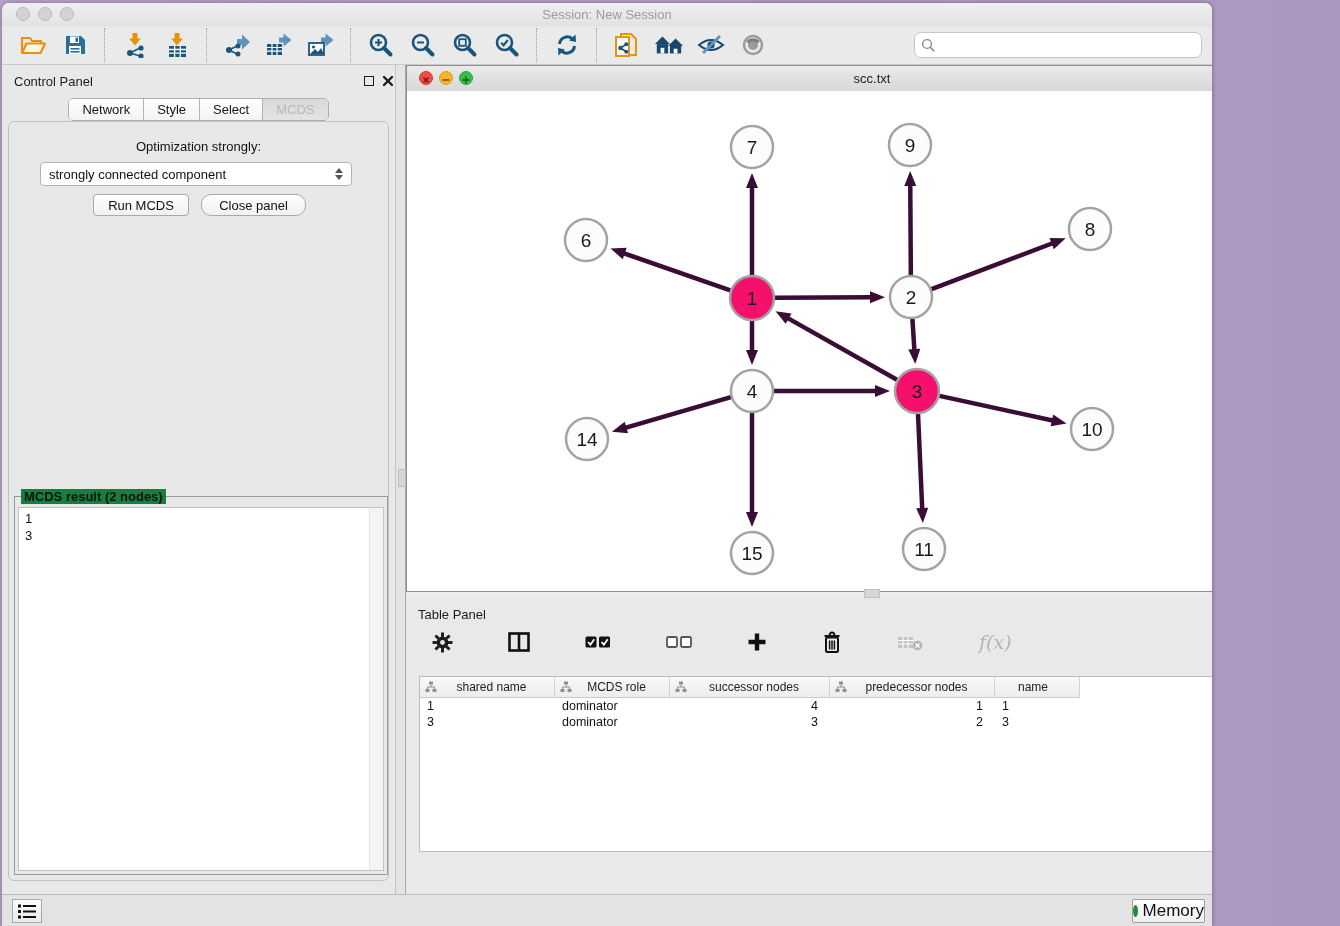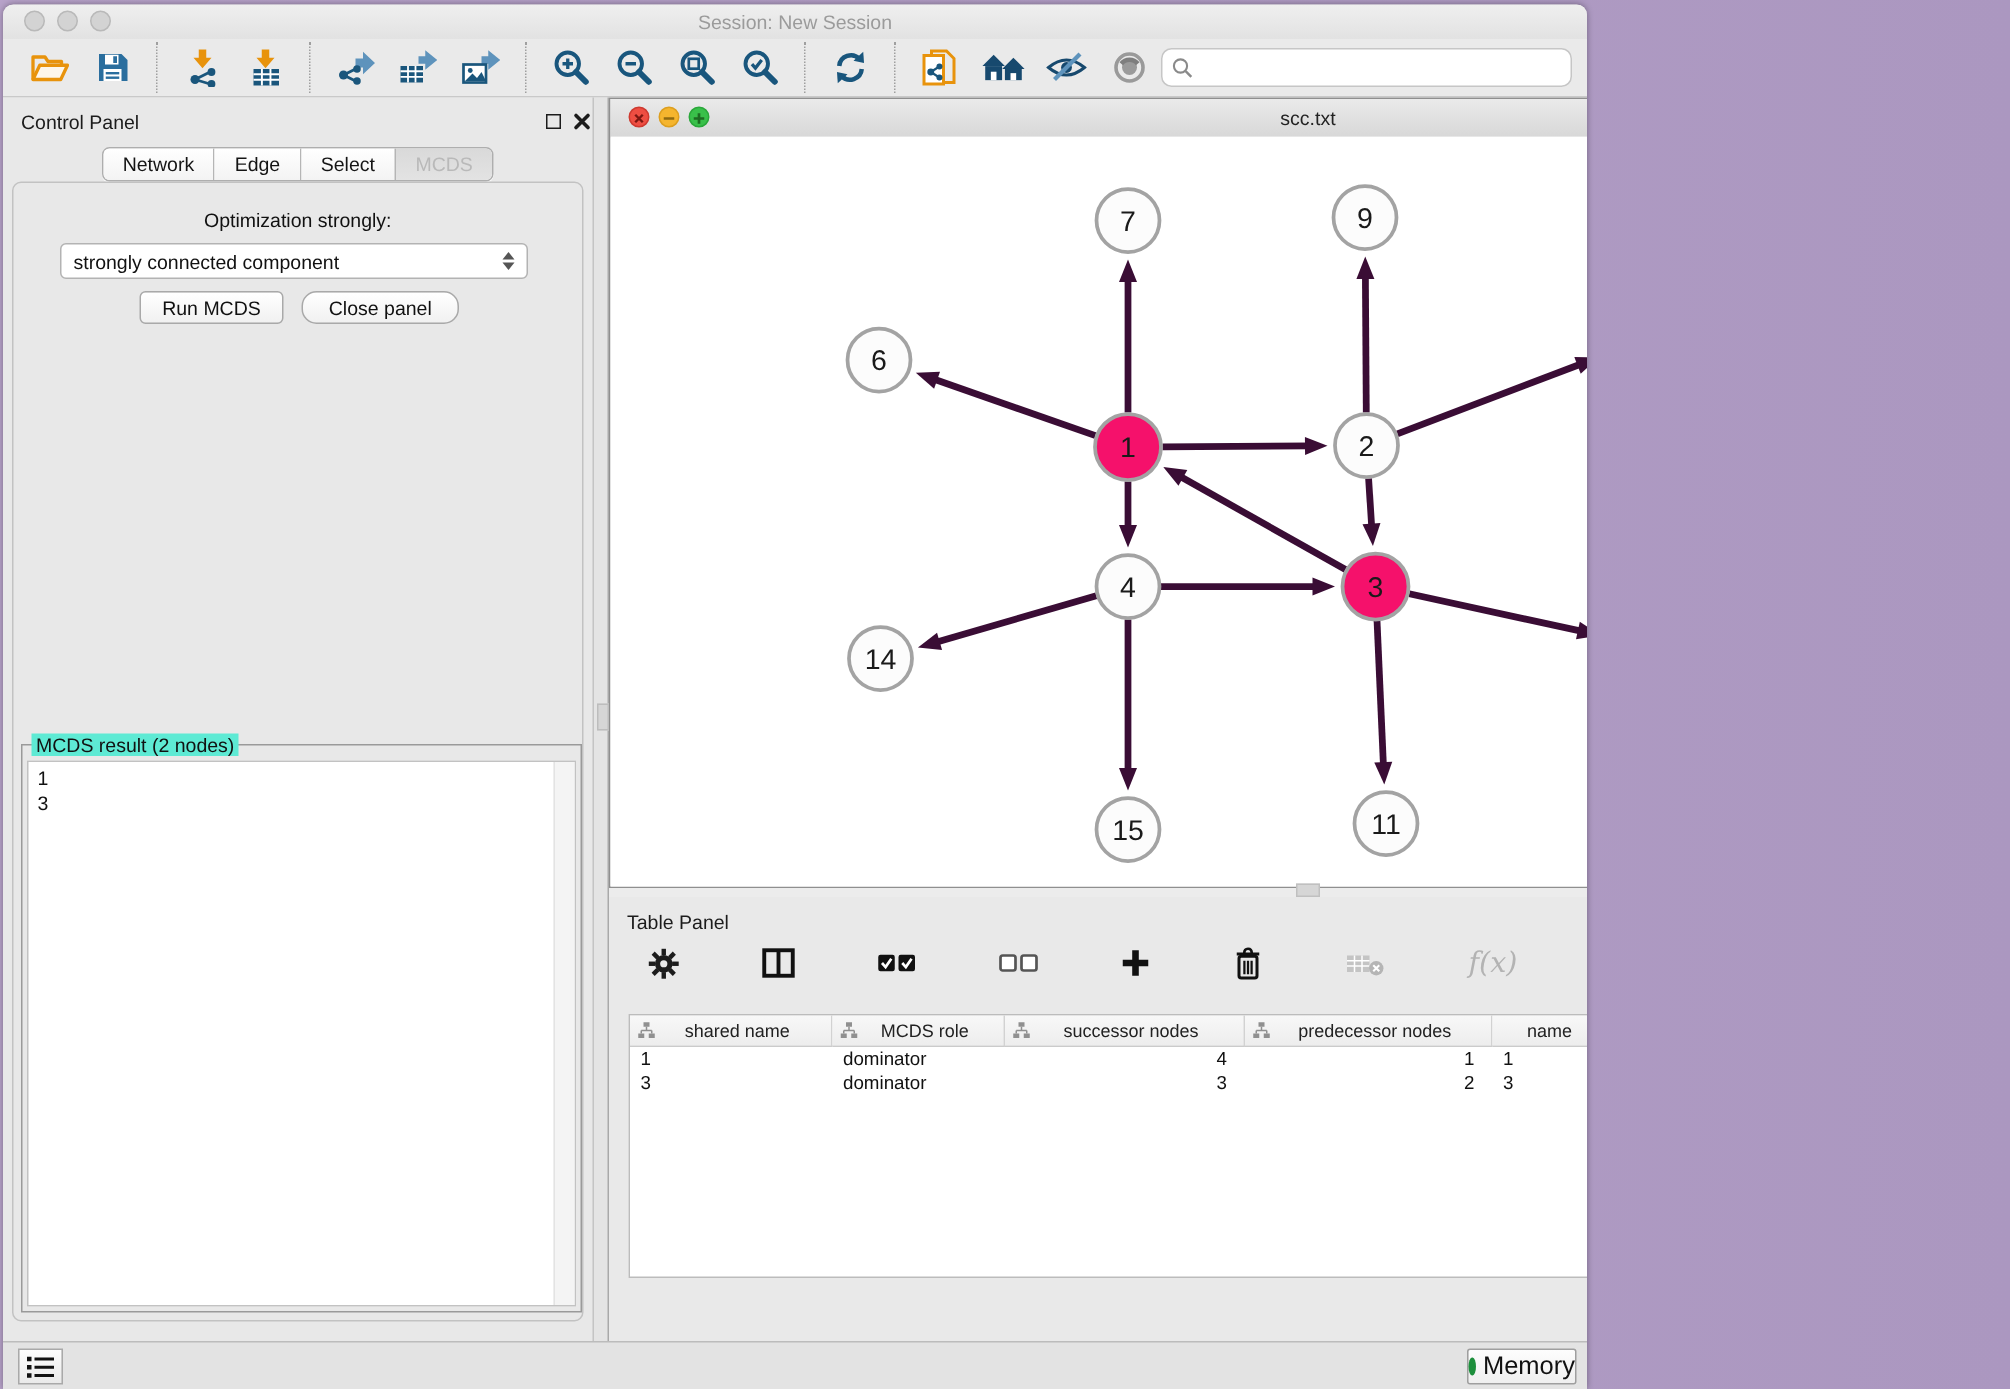--- a/index.html
+++ b/index.html
@@ -3,21 +3,21 @@
 <meta charset="utf-8">
 <style>
   html,body{margin:0;padding:0;}
   body{
     width:1340px;height:926px;position:relative;overflow:hidden;
     background:linear-gradient(90deg,#b7a2c9,#ab97c0);
     font-family:"Liberation Sans",sans-serif;
     -webkit-font-smoothing:antialiased;
   }
   #window{
-    position:absolute;left:2px;top:3px;width:1056px;height:923px;
+    position:absolute;left:2px;top:3px;width:1210px;height:923px;
     background:#e8e8e8;border-radius:7px 7px 0 0;overflow:hidden;
     box-shadow:0 0 4px rgba(0,0,0,.35);
   }
   
   #titlebar{position:absolute;left:0;top:0;width:100%;height:23px;
     background:linear-gradient(#efefef,#e2e2e2);border-bottom:1px solid #cfcfcf;}
   #titlebar .title{position:absolute;left:0;right:0;top:4px;text-align:center;
     font-size:13px;color:#9b9b9b;}
   .tl{position:absolute;top:4px;width:14px;height:14px;border-radius:50%;box-sizing:border-box;}
   .tl.gray{background:#d3d3d3;border:1px solid #b9b9b9;}
@@ -53,21 +53,21 @@
   .combo .stepper{width:16px;display:flex;flex-direction:column;align-items:center;gap:2px;margin-right:4px;}
   .combo .stepper i{width:0;height:0;border-left:4px solid transparent;border-right:4px solid transparent;}
   .combo .stepper .up{border-bottom:5px solid #555;}
   .combo .stepper .down{border-top:5px solid #555;}
   .btn{position:absolute;height:22px;background:linear-gradient(#ffffff,#f1f1f1);
     border:1px solid #a9a9a9;border-radius:4px;font-size:13px;color:#111;
     display:flex;align-items:center;justify-content:center;box-sizing:border-box;}
   #run-btn{left:91px;top:129px;width:96px;}
   #closepanel-btn{left:199px;top:129px;width:105px;border-radius:10px;}
   .groupbox{position:absolute;left:12px;top:431px;width:372px;height:377px;border:1px solid #9a9a9a;}
-  .groupbox-title{position:absolute;left:6px;top:-8px;background:#5eead4;padding:0 3px;font-size:13px;color:#111;}
+  .groupbox-title{position:absolute;left:6px;top:-8px;background:#15803d;padding:0 3px;font-size:13px;color:#111;font-weight:bold;}
   .result-view{position:absolute;left:3px;right:3px;top:10px;bottom:3px;background:#fff;border:1px solid #c2c2c2;}
   .result-text{position:absolute;left:6px;top:2px;font-size:13px;line-height:17px;color:#111;}
   .scroll-track{position:absolute;right:0;top:0;bottom:0;width:13px;background:#f4f4f4;border-left:1px solid #e3e3e3;}
   
   #v-splitter{position:absolute;left:393px;top:62px;width:11px;height:829px;background:#e4e4e4;
     border-left:1px solid #c4c4c4;border-right:1px solid #a9a9a9;box-sizing:border-box;}
   #v-splitter .grip{position:absolute;left:2px;top:404px;width:6px;height:16px;background:#d6d6d6;border:1px solid #bdbdbd;}
   #h-splitter{position:absolute;left:404px;top:589px;width:932px;height:6px;background:#ececec;}
   #h-splitter .grip{position:absolute;left:458px;top:-3px;width:14px;height:7px;background:#d6d6d6;border:1px solid #c0c0c0;}
   
@@ -283,21 +283,21 @@
     <div class="panel-title">Control Panel</div>
     <span class="float-btn" style="left:362px"></span>
     <span class="close-btn" style="left:379px">
       <svg width="14" height="14" viewBox="0 0 14 14">
           <path d="M3 3 L11 11 M11 3 L3 11" stroke="#1c1c1c" stroke-width="2.4" stroke-linecap="round"></path>
         </svg>
     </span>
     <div id="cp-tabs">
       <div class="seg">
         <span class="tab">Network</span>
-        <span class="tab">Edge</span>
+        <span class="tab">Style</span>
         <span class="tab">Select</span>
         <span class="tab active">MCDS</span>
       </div>
     </div>
     <div id="cp-content"></div>
     <div id="opt-label">Optimization strongly:</div>
     <div class="combo">
       <span class="combo-value">strongly connected component</span>
       <span class="stepper">
           <i class="up"></i>

